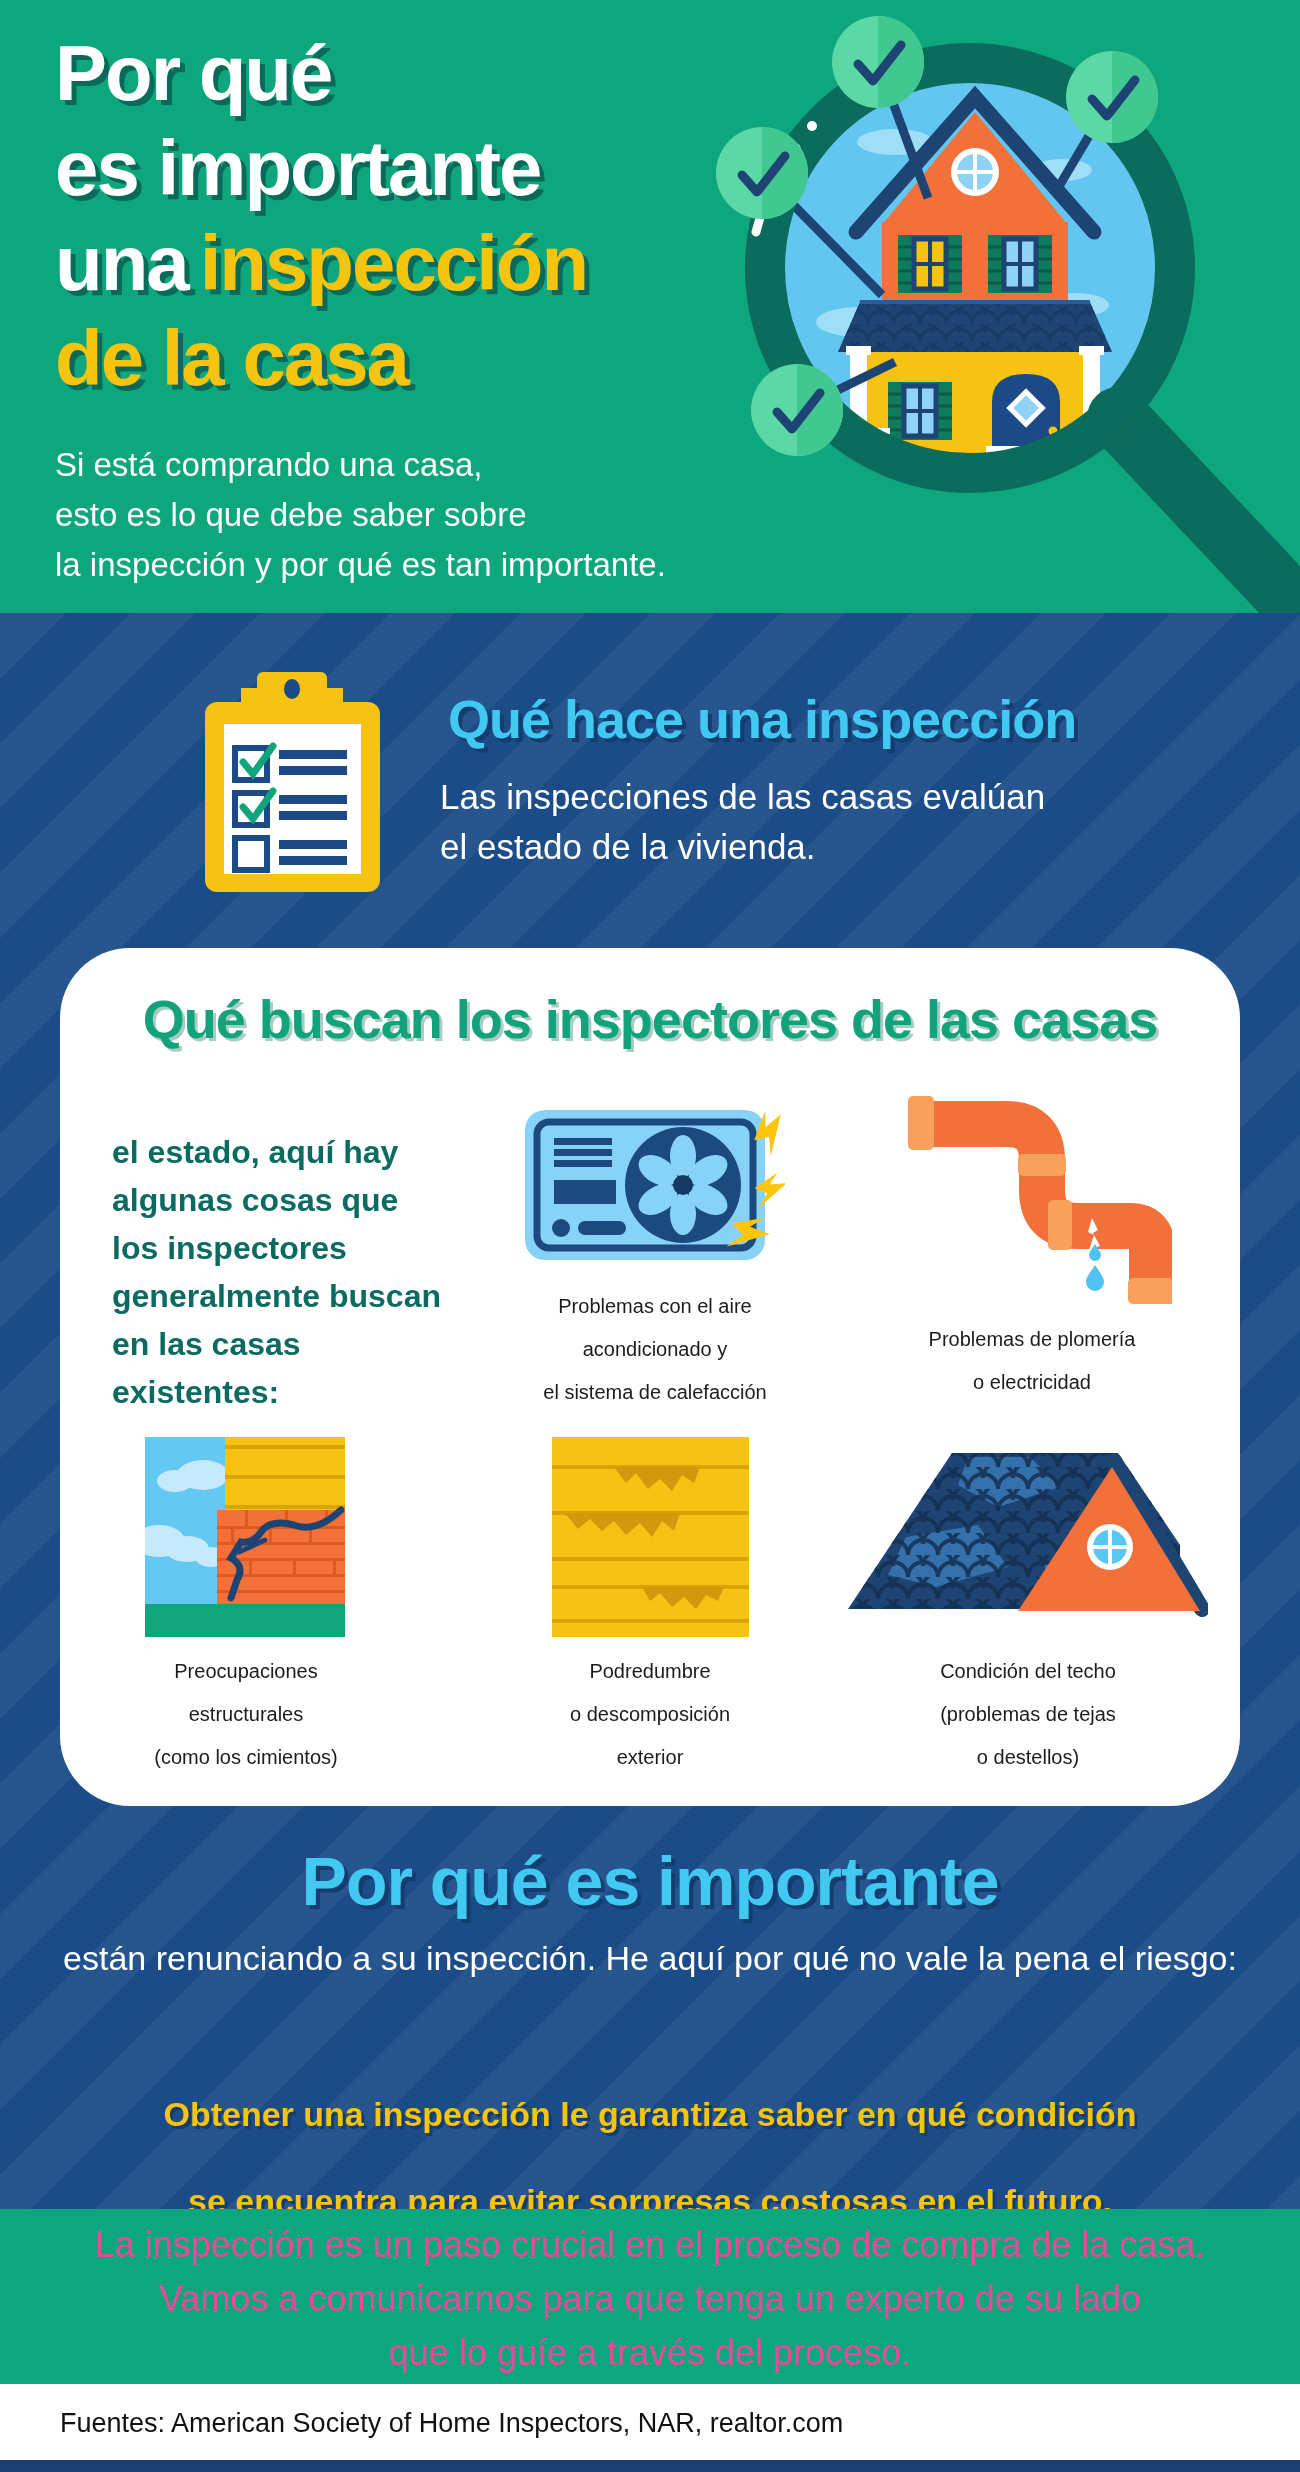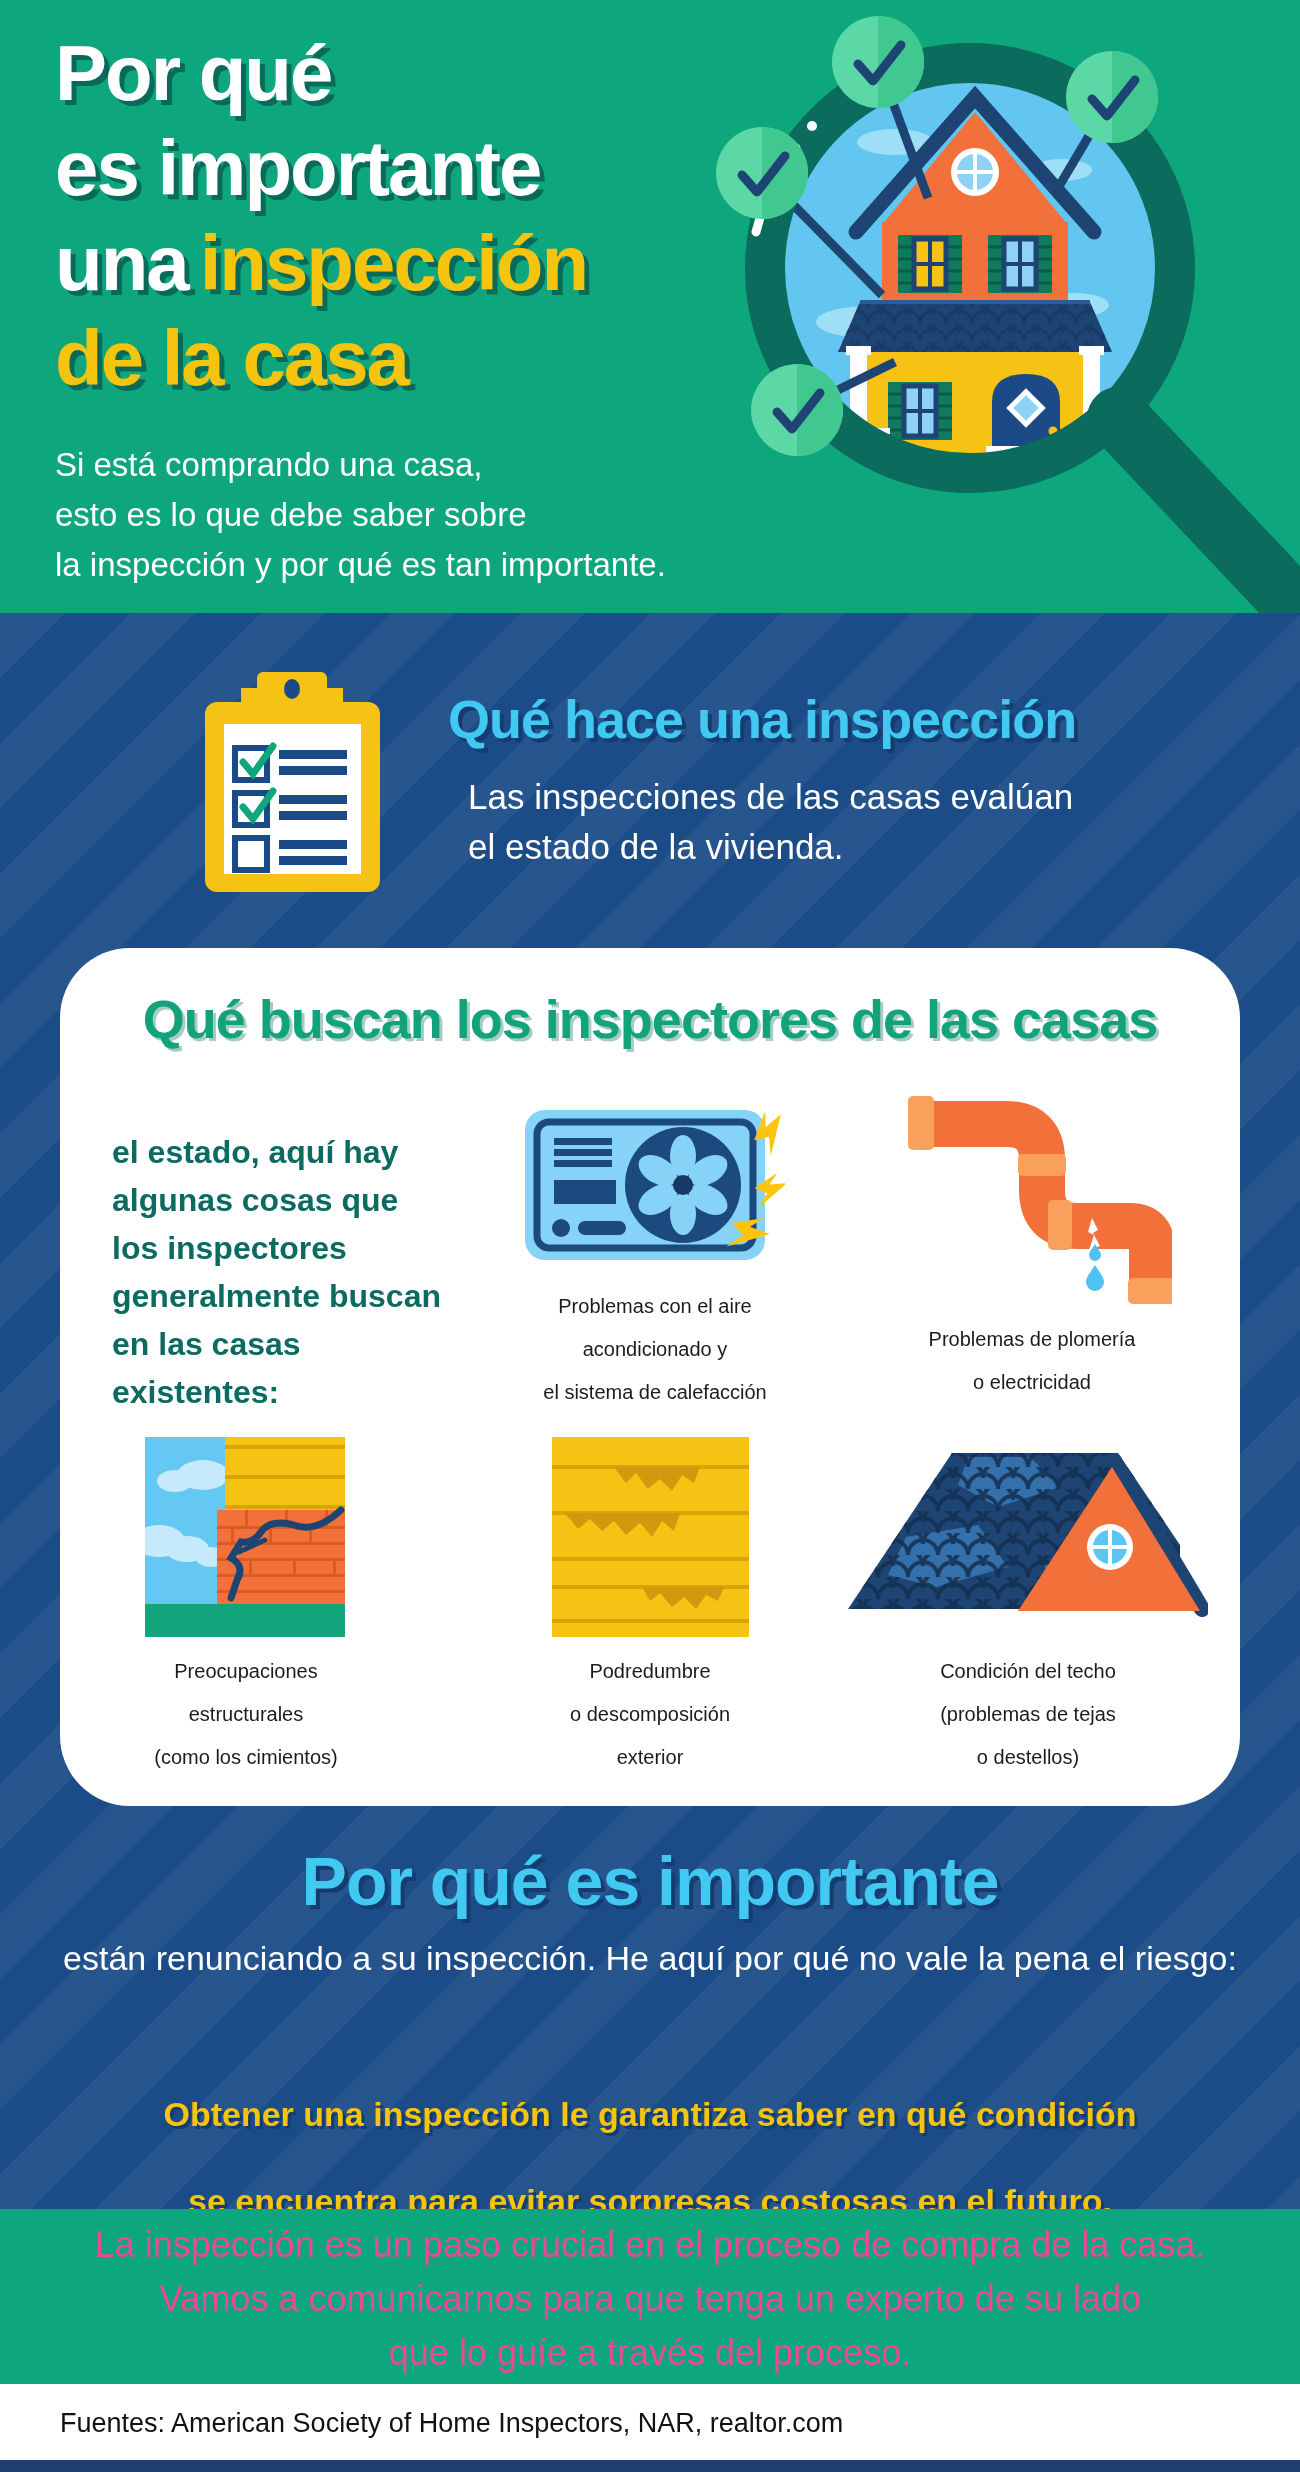--- a/index.html
+++ b/index.html
@@ -17,21 +17,21 @@
   
   .hero-title{position:absolute;left:55px;top:26px;font-weight:bold;font-size:78px;line-height:95px;letter-spacing:-2px;color:#ffffff;text-shadow:5px 5px 0 #0a6a59;}
   .hero-title .yellow{color:#f5c40f;}
   .hero-title .w-sp{padding-right:12px;}
   .hero-sub{position:absolute;left:55px;top:440px;font-size:33px;line-height:50px;color:#ffffff;}
   .hero-sub span{display:block;}
 
   
   .what-heading{position:absolute;left:440px;top:688px;font-size:54px;font-weight:bold;letter-spacing:-1px;color:#41c9f2;text-shadow:4px 4px 0 #143c6e;margin-left:8px;}
   .what-body{position:absolute;left:440px;top:772px;font-size:35px;line-height:50px;color:#ffffff;}
-  .what-body span{display:block;margin-left:28px;}
+  .what-body span{display:block;}
 
   
   .card{position:absolute;left:60px;top:948px;width:1180px;height:858px;background:#ffffff;border-radius:70px;}
   .card-heading{position:absolute;left:0;top:988px;width:1300px;text-align:center;font-size:54px;font-weight:bold;letter-spacing:-1px;color:#12a37a;text-shadow:3px 3px 0 rgba(10,106,89,0.35);}
   .card-intro{position:absolute;left:112px;top:1128px;width:340px;font-size:32px;line-height:48px;font-weight:bold;color:#0c6b61;}
   .card-intro span{display:block;}
   .caption{position:absolute;font-size:20px;line-height:43px;color:#1c1c1a;text-align:center;}
   .caption span{display:block;}
   .cap-ac{left:470px;top:1285px;width:370px;}
   .cap-pipe{left:848px;top:1318px;width:368px;}

